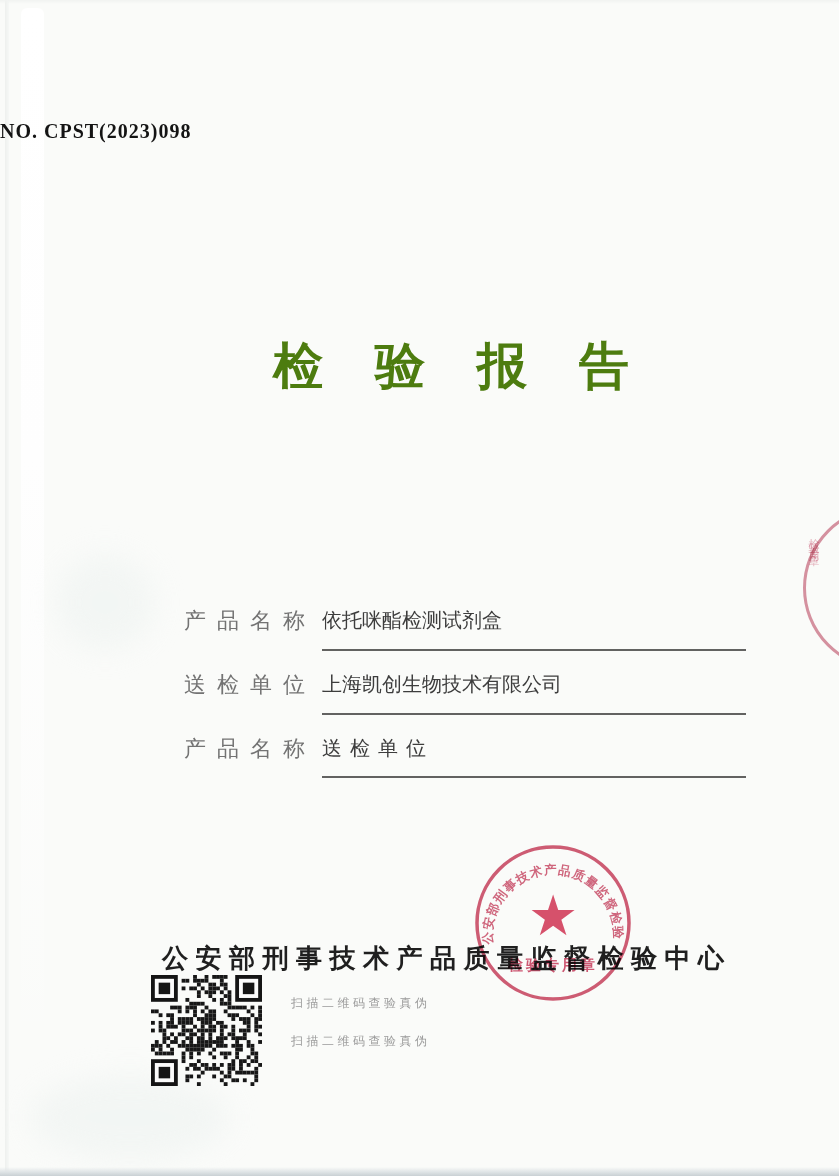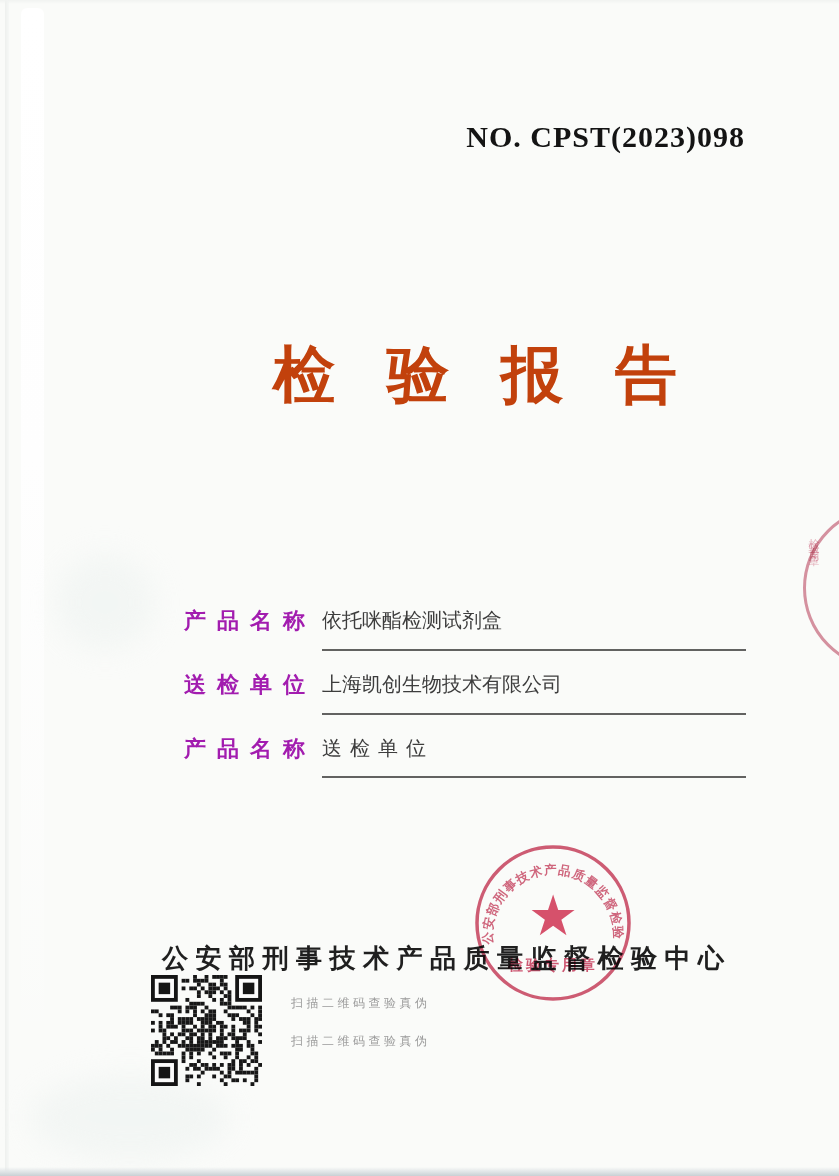--- a/index.html
+++ b/index.html
@@ -16,30 +16,30 @@
   .edge-left-line{position:absolute;left:5px;top:0;width:4px;height:1176px;background:linear-gradient(to right,#eef0ee,#f6f8f6);}
   .edge-left-white{position:absolute;left:21px;top:8px;width:23px;height:1120px;background:linear-gradient(to bottom,#ffffff 0%,#fefefe 40%,rgba(255,255,255,0) 95%);border-radius:6px;}
   .edge-bottom{position:absolute;left:0;bottom:0;width:839px;height:9px;background:linear-gradient(to bottom,rgba(250,251,249,0),#dfe4e6 55%,#c9d0d4);}
   .edge-top{position:absolute;left:0;top:0;width:839px;height:4px;background:linear-gradient(to bottom,#f1f3f1,rgba(250,251,249,0));}
   .smudge{position:absolute;background:#edf2f0;filter:blur(14px);border-radius:50%;opacity:.55;}
   .smudge.a{left:55px;top:555px;width:100px;height:95px;}
   .smudge.b{left:30px;top:1075px;width:200px;height:85px;}
 
   .report-no{
     position:absolute;top:120px;left:0;width:745px;
-    text-align:right;font-size:30px;font-weight:700;letter-spacing:1px;color:#141414;
+    font-size:20px;font-weight:700;letter-spacing:1px;color:#141414;
   }
   .title{
     position:absolute;top:333px;left:273px;
-    font-size:62px;font-weight:600;letter-spacing:52px;white-space:nowrap;color:#c2410c;
+    font-size:50px;font-weight:600;letter-spacing:52px;white-space:nowrap;color:#4d7c0f;
   }
   .field-row{position:absolute;left:0;width:839px;}
   .field-label{
     position:absolute;left:184px;top:0;
-    font-size:22px;font-weight:700;letter-spacing:11px;white-space:nowrap;color:#a21caf;
+    font-size:22px;font-weight:400;letter-spacing:11px;white-space:nowrap;color:#737373;
   }
   .field-value{
     position:absolute;left:322px;top:1px;width:424px;
     text-align:left;font-size:20px;color:#3d3d3d;white-space:nowrap;
   }
   .field-value.spaced{letter-spacing:8px;}
   .field-underline{
     position:absolute;left:322px;width:424px;height:0;
     border-top:2px solid rgba(70,70,70,.85);
   }

